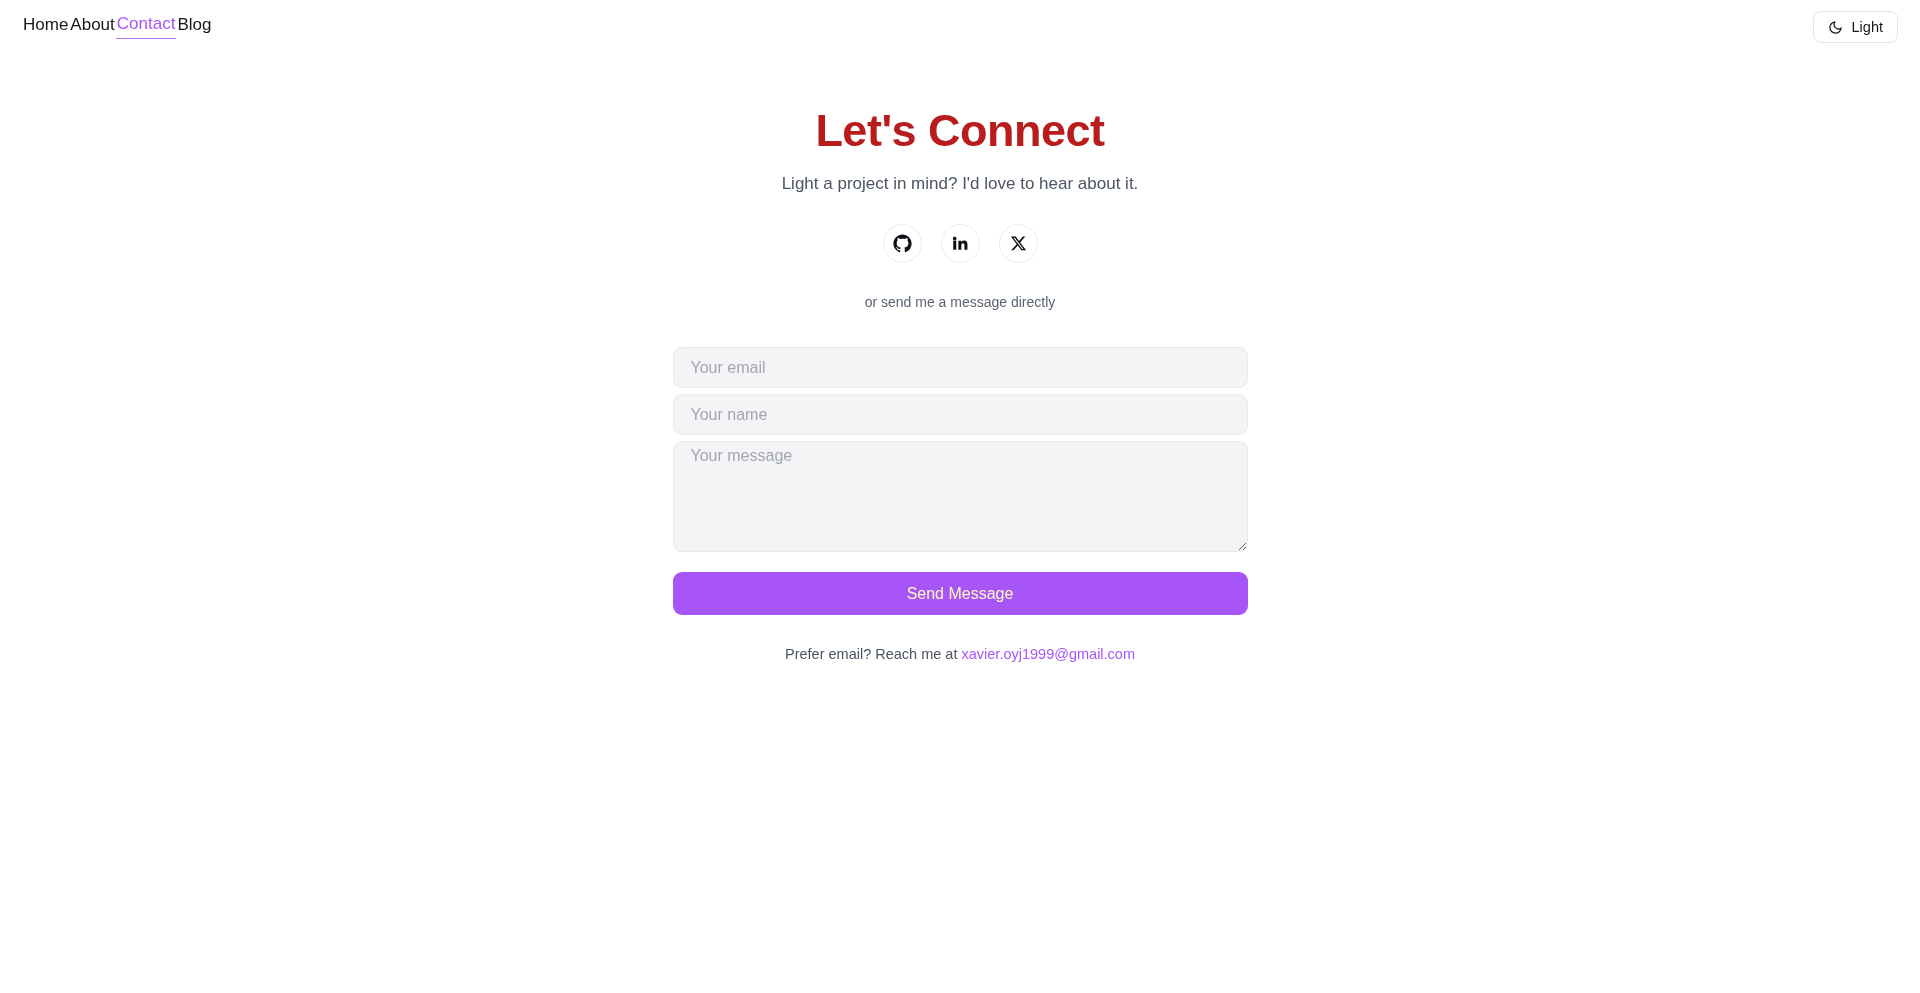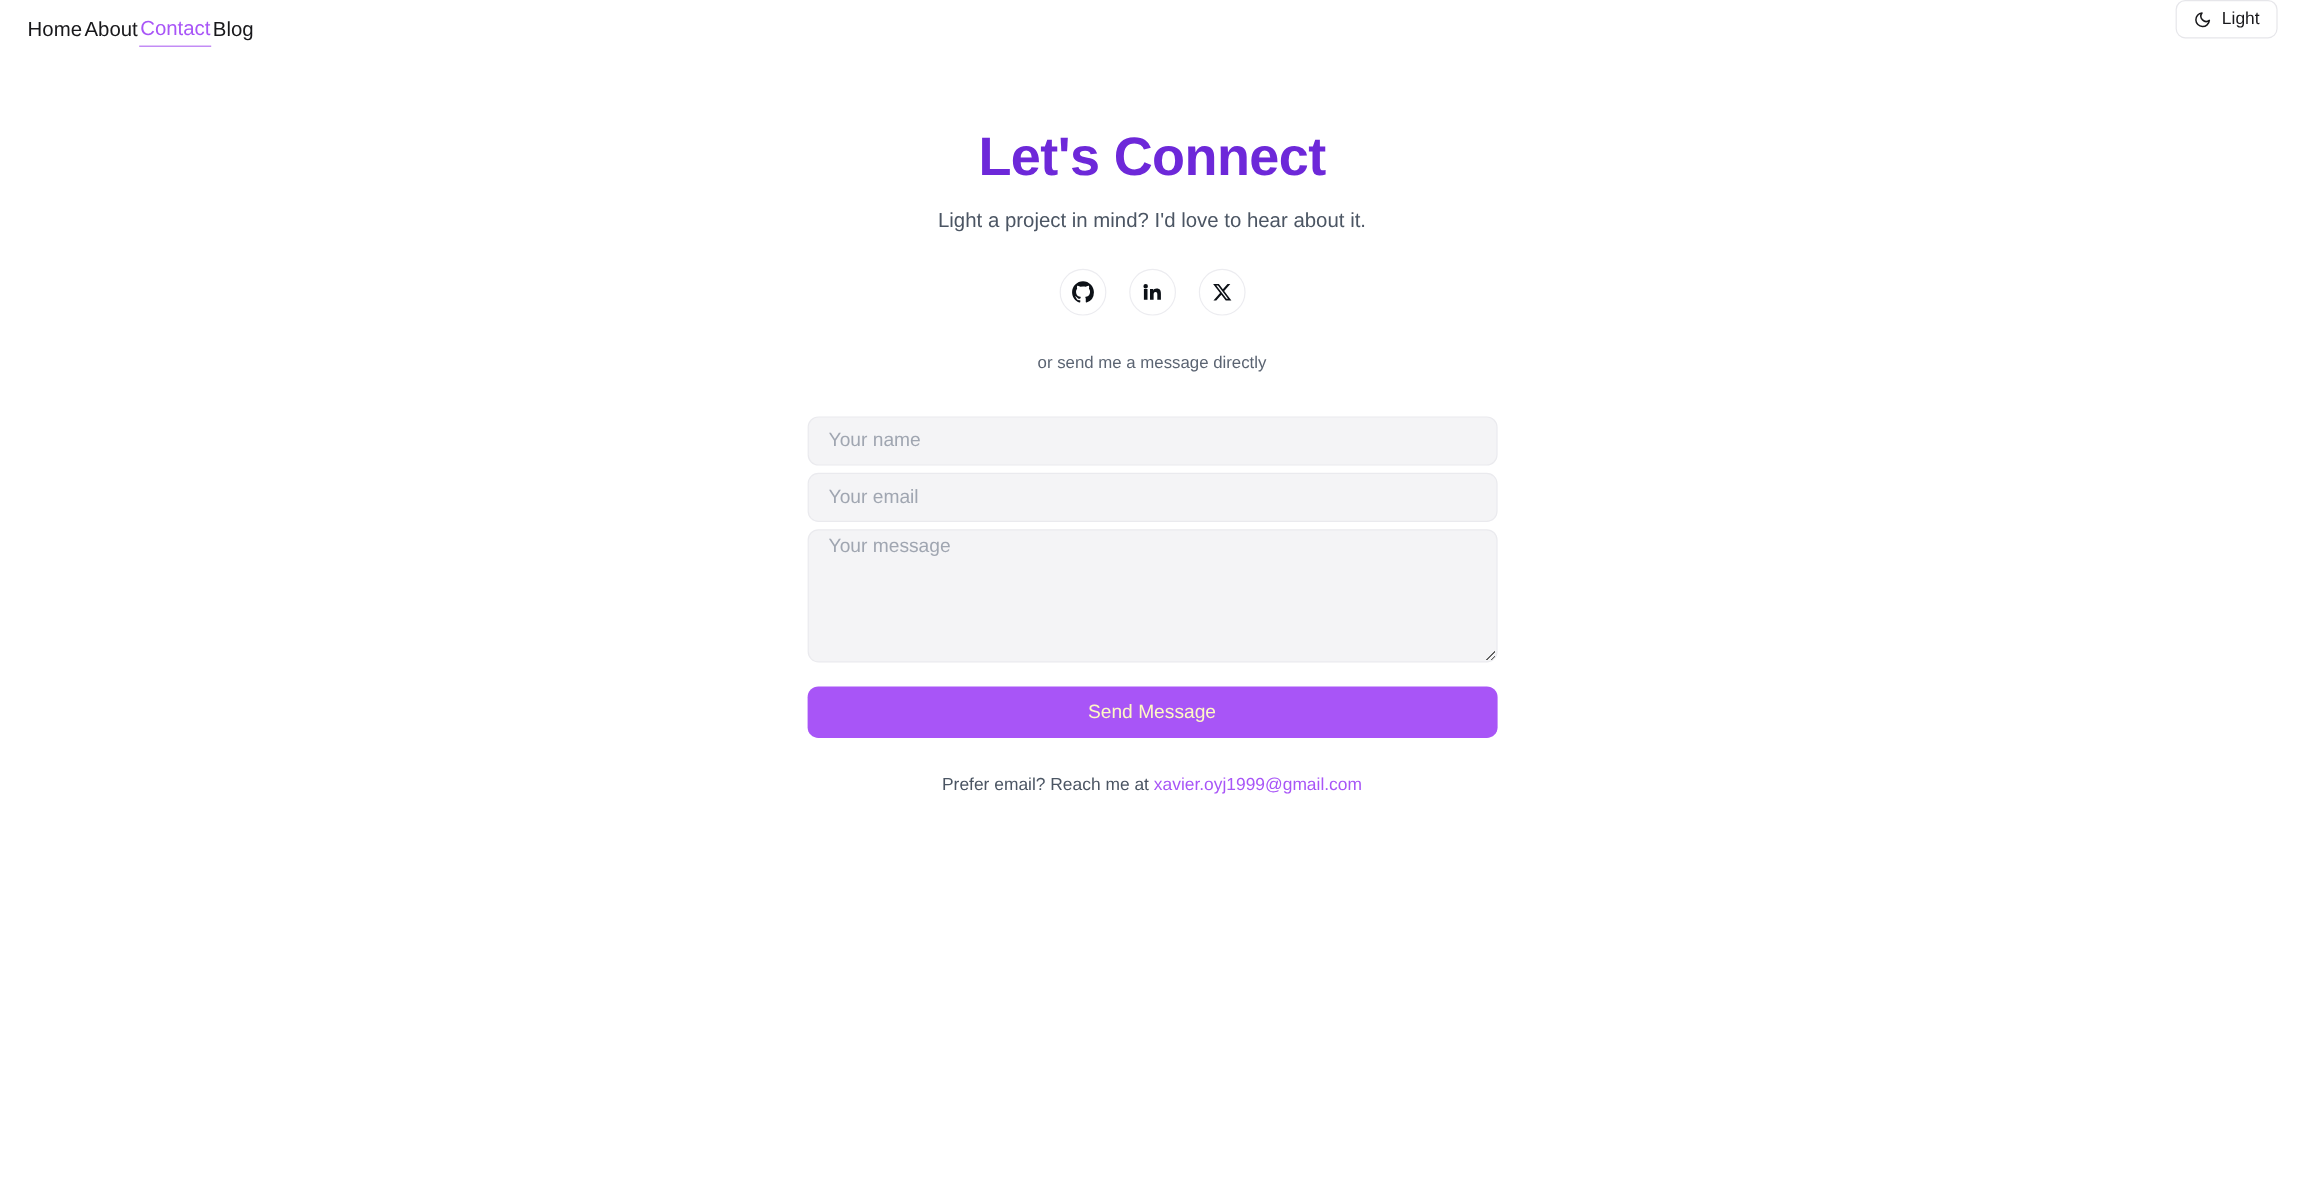--- a/index.html
+++ b/index.html
@@ -41,21 +41,21 @@
   }
 
   .nav-link.active {
     color: #a855f7;
     border-bottom: 1.5px solid #b571f3;
   }
 
   .theme-toggle {
     position: absolute;
     right: 22px;
-    top: 0;
+    top: 11px;
     display: inline-flex;
     align-items: center;
     gap: 8px;
     height: 32px;
     padding: 0 14px;
     background: #ffffff;
     border: 1px solid #e6e6ea;
     border-radius: 8px;
     font-size: 14.5px;
     color: #18181b;
@@ -78,21 +78,21 @@
     flex-direction: column;
     align-items: center;
     padding-top: 56px;
   }
 
   .page-title {
     margin: 0;
     font-size: 45px;
     font-weight: 700;
     letter-spacing: -0.5px;
-    color: #6d28d9;
+    color: #b91c1c;
     line-height: 1.1;
   }
 
   .page-subtitle {
     margin: 18px 0 0 0;
     font-size: 17px;
     color: #4b5563;
     line-height: 1.2;
   }
 
@@ -244,23 +244,23 @@
           <path d="M18.24 2.25h3.3l-7.21 8.24 8.48 11.21h-6.64l-5.2-6.8-5.95 6.8H1.72l7.71-8.81L1.3 2.25h6.81l4.7 6.21 5.43-6.21zm-1.16 17.52h1.83L7.01 4.13H5.05l12.03 15.64z"></path>
         </svg>
       </span>
     </a>
 
   </div>
 
   <p class="direct-note">or send me a message directly</p>
 
   <form class="contact-form">
+    <input class="field field-email" type="email" placeholder="Your email" style="">
+
     <input class="field field-name" type="text" placeholder="Your name" style="">
-
-    <input class="field field-email" type="email" placeholder="Your email" style="">
 
     <textarea class="field field-message" placeholder="Your message" style=""></textarea>
 
     <button class="submit-btn" type="submit">Send Message</button>
   </form>
 
   <p class="email-note">
     <span>Prefer email? Reach me at </span><a class="email-link" href="#">xavier.oyj1999@gmail.com</a>
   </p>
 

